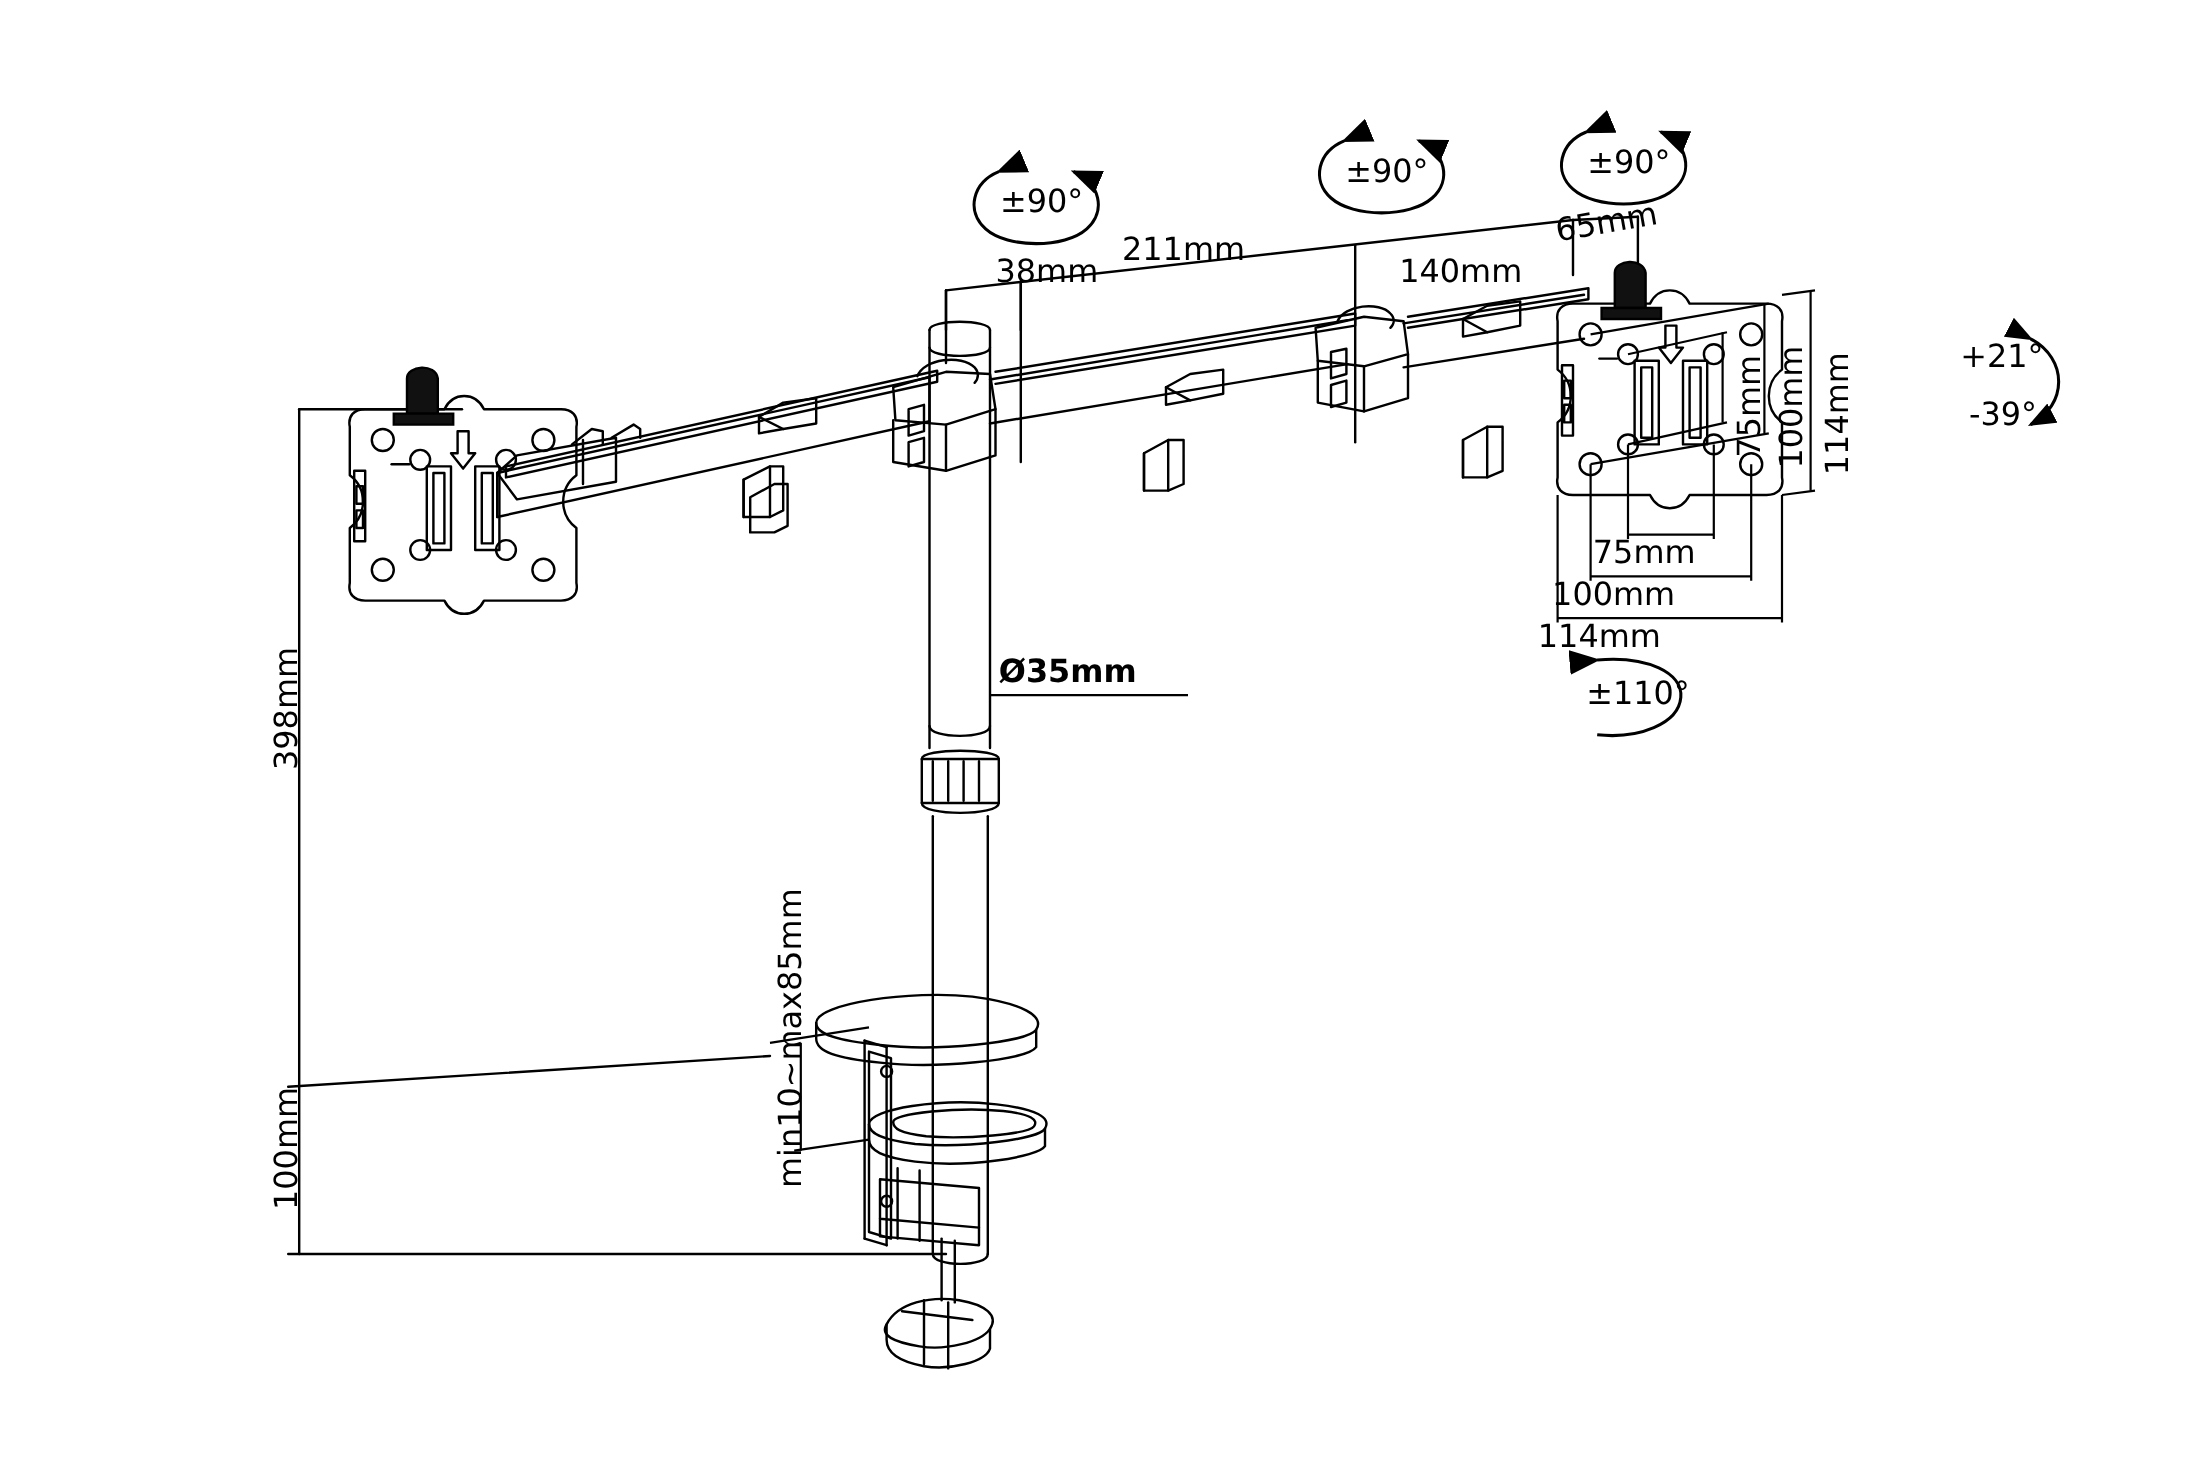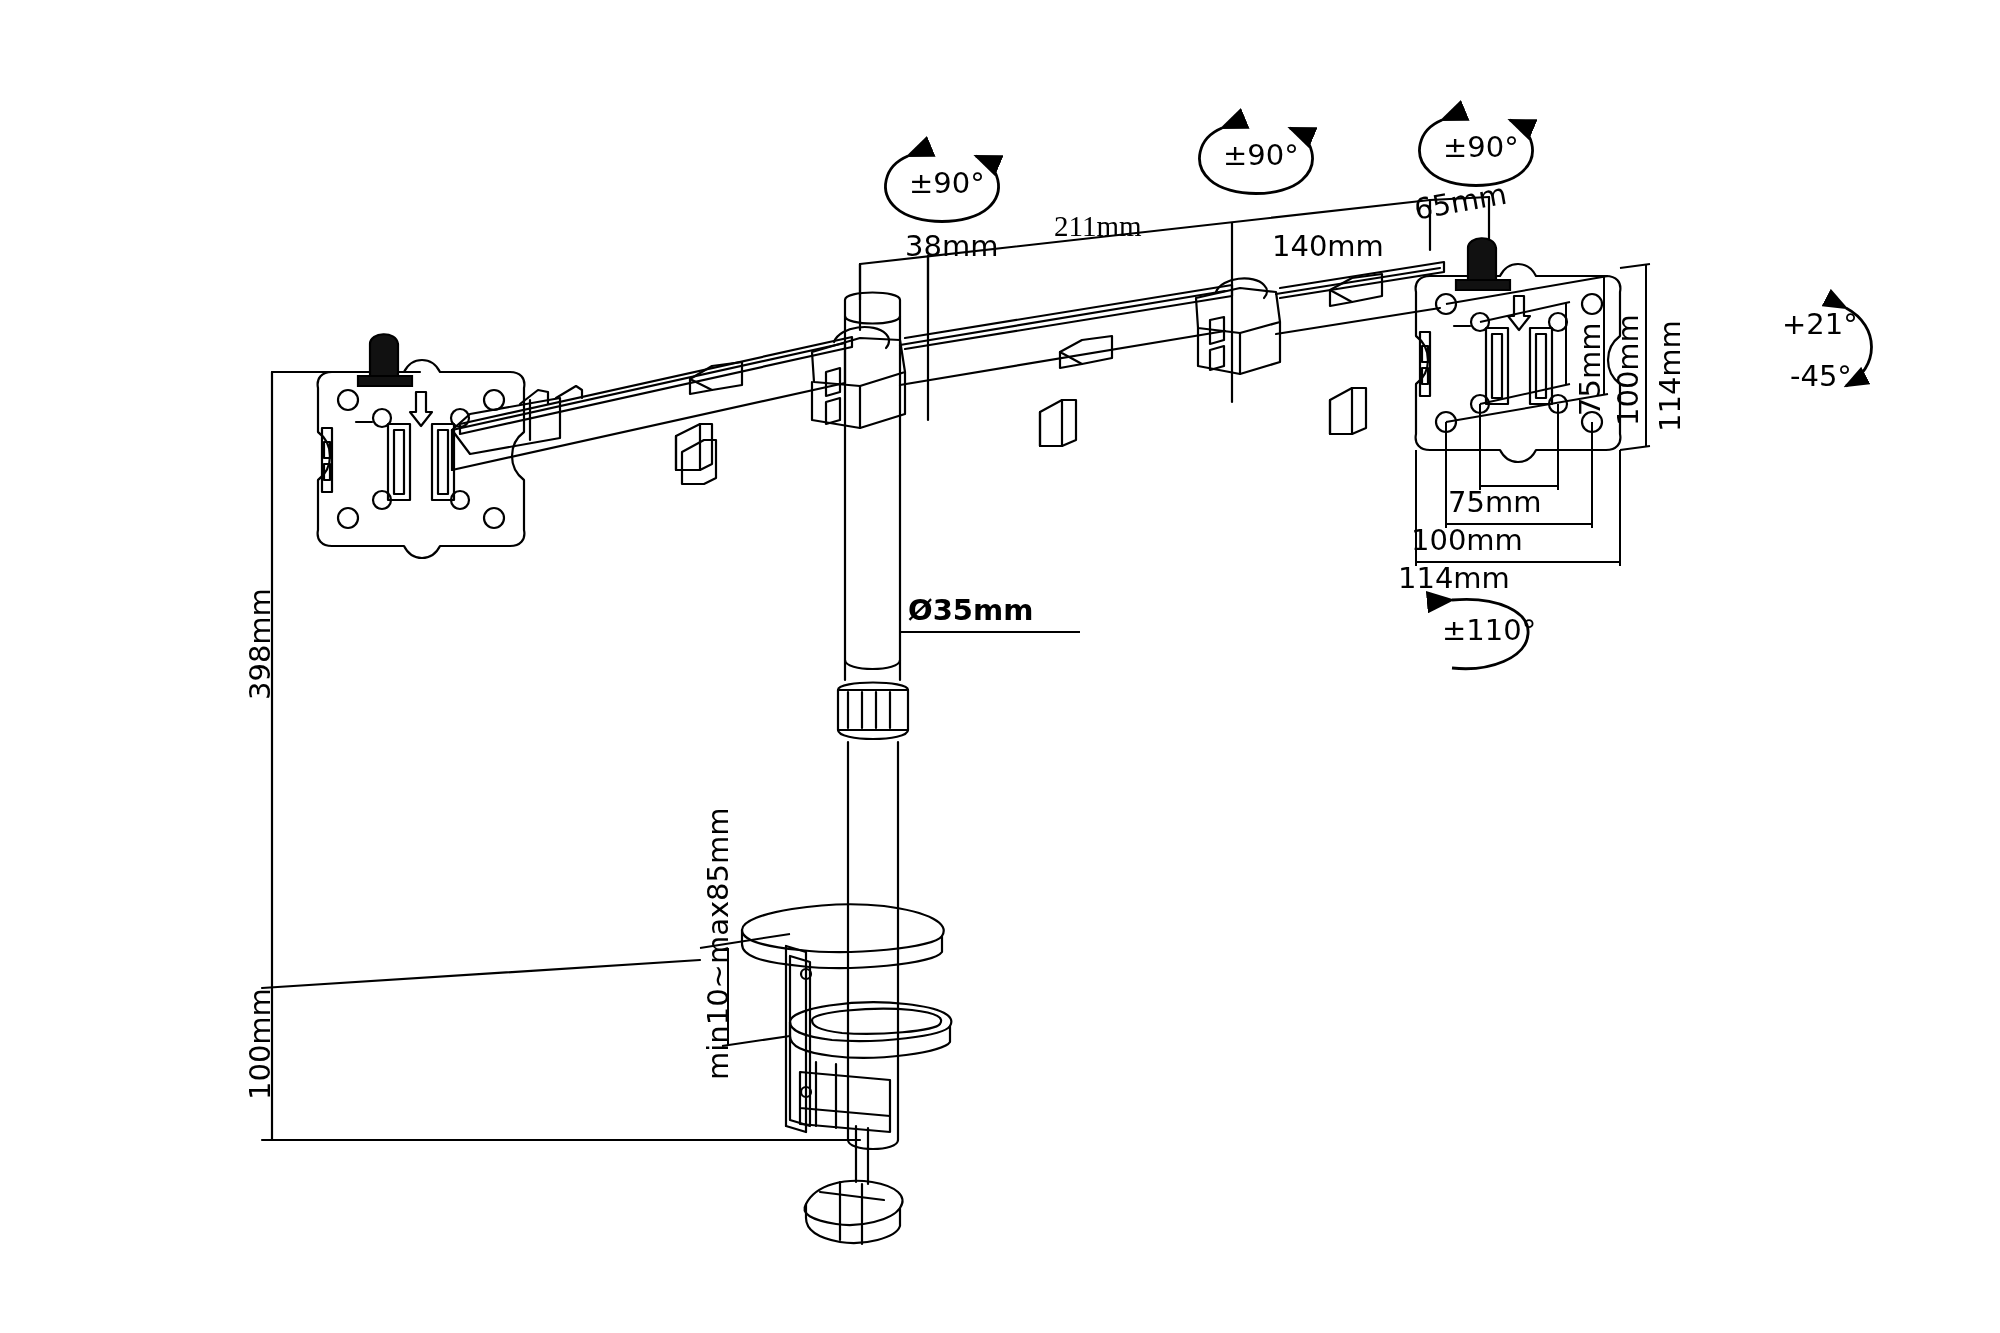--- a/index.html
+++ b/index.html
@@ -259,31 +259,31 @@
     <path d="M722 1046 L790 1036"></path>
     <path d="M700 948 L790 934"></path>
   </g>
 
   <g stroke="#000" fill="none" stroke-width="2">
     <path d="M900 632 L1080 632"></path>
   </g>
 </svg>
 
 <div class="lbl big" style="left:905px;top:232px;">38mm</div>
-<div class="lbl big" style="left:1054px;top:212px;font-family:Liberation Serif, serif;">211mm</div>
+<div class="lbl big" style="left:1020px;top:212px;">211mm</div>
 <div class="lbl big" style="left:1272px;top:200px;margin-top:32px;">140mm</div>
 <div class="lbl big" style="left:1412px;top:196px;transform:rotate(-10deg);transform-origin:left top;">65mm</div>
 
 <div class="lbl big" style="left:909px;top:169px;">±90°</div>
 <div class="lbl big" style="left:1223px;top:141px;">±90°</div>
 <div class="lbl big" style="left:1443px;top:133px;">±90°</div>
 <div class="lbl big" style="left:1442px;top:616px;">±110°</div>
 
 <div class="lbl big" style="left:1782px;top:310px;">+21°</div>
-<div class="lbl big" style="left:1790px;top:362px;">-45°</div>
+<div class="lbl big" style="left:1790px;top:362px;">-39°</div>
 
 <div class="lbl big" style="left:908px;top:596px;font-weight:bold;">Ø35mm</div>
 
 <div class="lbl big rot90" style="left:246px;top:700px;">398mm</div>
 <div class="lbl big rot90" style="left:246px;top:1100px;">100mm</div>
 
 <div class="lbl big rot90" style="left:704px;top:1080px;">min10~max85mm</div>
 
 <div class="lbl big rot90" style="left:1576px;top:416px;">75mm</div>
 <div class="lbl big rot90" style="left:1614px;top:426px;">100mm</div>

